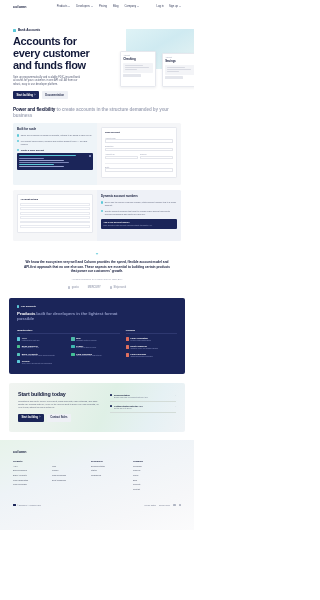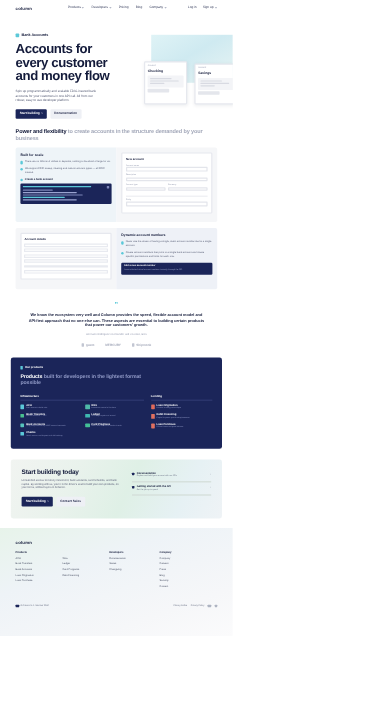--- a/index.html
+++ b/index.html
@@ -238,21 +238,21 @@
             <div class="hc-line w45"></div>
         </div>
         <div class="hc-pill"></div>
       </div>
     </div>
 
     <div class="badge">
       <i class="badge-ic"></i>
       <span>Bank Accounts</span>
     </div>
-    <div class="hero-title">Accounts for every customer and money flow</div>
+    <div class="hero-title">Accounts for every customer and funds flow</div>
     <div class="hero-sub">Spin up programmatically and scalable FDIC-insured bank accounts for your customers in one API call. All from our robust, easy to use developer platform.</div>
     <div class="btn-row">
       <div class="btn-primary">
         <span>Start building</span>
         <span>›</span>
       </div>
       <div class="btn-ghost">Documentation</div>
     </div>
   </div>
 

